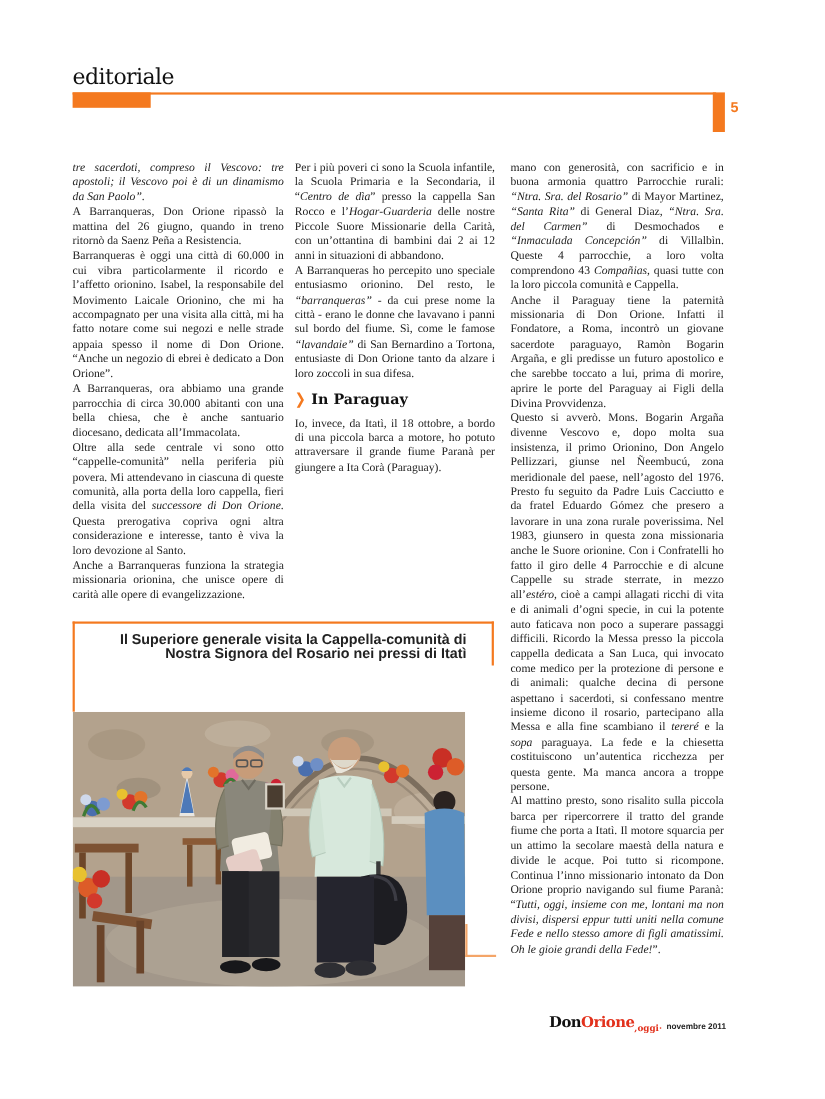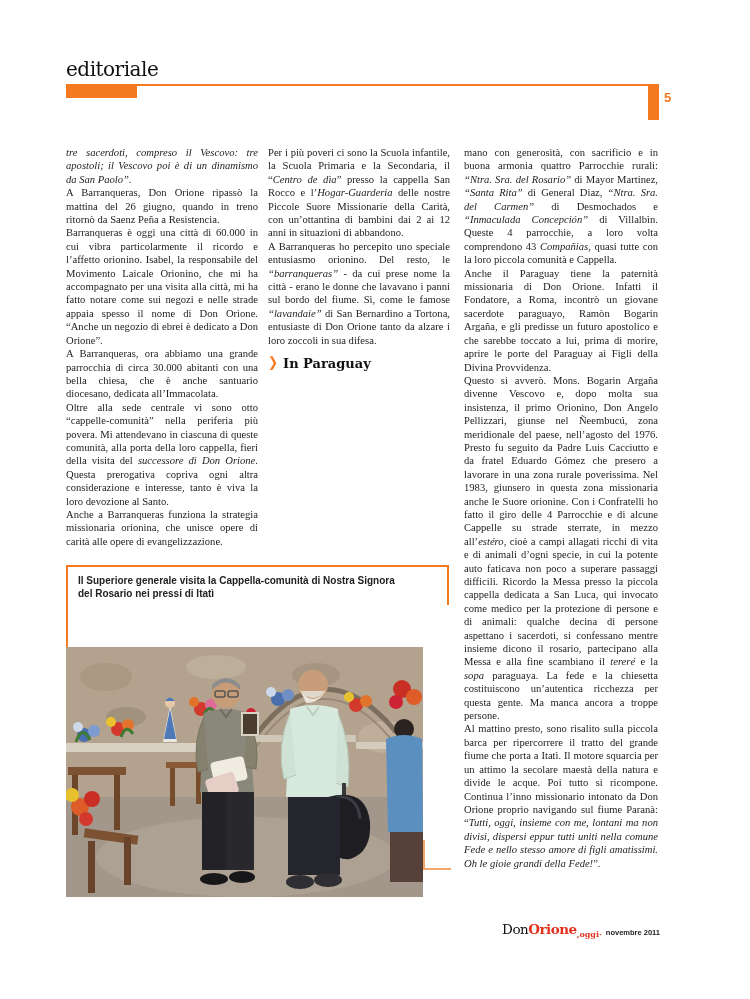--- a/index.html
+++ b/index.html
@@ -35,36 +35,36 @@
   .col-heading .arrow{
     color:#f4791f;font-family:"DejaVu Sans",sans-serif;font-size:12px;font-weight:bold;
     transform:scaleY(1.15);display:inline-block;
   }
   
   .caption-box{position:absolute;left:66px;top:565px;width:383px;height:82px;}
   .cap-border-top{position:absolute;left:0;top:0;width:383px;height:2px;background:#f4791f;}
   .cap-border-left{position:absolute;left:0;top:0;width:2px;height:82px;background:#f4791f;}
   .cap-border-right{position:absolute;right:0;top:0;width:2px;height:40px;background:#f4791f;}
   .caption-text{
-    position:absolute;left:12px;top:10px;width:330px;
-    font-family:"Liberation Sans",sans-serif;font-weight:bold;font-size:10px;line-height:12.5px;
-    color:#222;text-align:left;
+    position:absolute;left:28px;top:10px;width:330px;
+    font-family:"Liberation Sans",sans-serif;font-weight:bold;font-size:13px;line-height:12.5px;
+    color:#222;text-align:right;
   }
   
   .photo{position:absolute;left:66px;top:647px;width:357px;height:250px;overflow:hidden;}
   .photo svg{display:block;}
   
   .bracket-v{position:absolute;left:423px;top:840px;width:2px;height:30px;background:#f4a568;}
   .bracket-h{position:absolute;left:423px;top:868px;width:28px;height:2px;background:#f4a568;}
   
   .footer{
     position:absolute;top:919px;right:90px;white-space:nowrap;
     font-family:"DejaVu Serif",serif;
   }
-  .brand-don{font-weight:normal;font-size:13.5px;color:#111;letter-spacing:-0.5px;}
+  .brand-don{font-weight:bold;font-size:13.5px;color:#111;letter-spacing:-0.5px;}
   .brand-orione{font-weight:bold;font-size:13.5px;color:#e2311c;letter-spacing:-0.5px;}
   .brand-oggi{font-size:8px;color:#e2311c;font-weight:bold;vertical-align:-3px;}
   .issue-date{font-family:"Liberation Sans",sans-serif;font-size:7.5px;font-weight:bold;color:#222;margin-left:4px;vertical-align:-1px;}
 </style>
 </head>
 <body>
 
 <div id="page">
 
   <div class="masthead-title">editoriale</div>
@@ -81,20 +81,21 @@
       <p><span>Oltre alla sede centrale vi sono otto “cappelle-comunità” nella periferia più povera. Mi attendevano in ciascuna di queste comunità, alla porta della loro cappella, fieri della visita del </span><em>successore di Don Orione</em><span>. Questa prerogativa copriva ogni altra considerazione e interesse, tanto è viva la loro devozione al Santo.</span></p>
       <p><span>Anche a Barranqueras funziona la strategia missionaria orionina, che unisce opere di carità alle opere di evangelizzazione.</span></p>
     </div>
   <div class="col" id="col2">
       <p><span>Per i più poveri ci sono la Scuola infantile, la Scuola Primaria e la Secondaria, il “</span><em>Centro de dìa</em><span>” presso la cappella San Rocco e l’</span><em>Hogar-Guarderia</em><span> delle nostre Piccole Suore Missionarie della Carità, con un’ottantina di bambini dai 2 ai 12 anni in situazioni di abbandono.</span></p>
       <p><span>A Barranqueras ho percepito uno speciale entusiasmo orionino. Del resto, le </span><em>“barranqueras”</em><span> - da cui prese nome la città - erano le donne che lavavano i panni sul bordo del fiume. Sì, come le famose </span><em>“lavandaie”</em><span> di San Bernardino a Tortona, entusiaste di Don Orione tanto da alzare i loro zoccoli in sua difesa.</span></p>
       <div class="col-heading">
         <span class="arrow">❯</span>
         <span>In Paraguay</span>
       </div>
+      <p><span>Io, invece, da Itatì,  il 18 ottobre, a bordo di una piccola barca a motore, ho potuto attraversare il grande fiume Paranà per giungere a Ita Corà (Paraguay).</span></p>
     </div>
   <div class="col" id="col3">
       <p><span>mano con generosità, con sacrificio e in buona armonia quattro Parrocchie rurali: </span><em>“Ntra. Sra. del Rosario”</em><span> di Mayor Martinez, </span><em>“Santa Rita”</em><span> di General Diaz, </span><em>“Ntra. Sra. del Carmen”</em><span> di Desmochados e </span><em>“Inmaculada Concepción”</em><span> di Villalbìn. Queste 4 parrocchie, a loro volta comprendono 43 </span><em>Compañias</em><span>, quasi tutte con la loro piccola comunità e Cappella.</span></p>
       <p><span>Anche il Paraguay tiene la paternità missionaria di Don Orione. Infatti il Fondatore, a Roma, incontrò un giovane sacerdote paraguayo, Ramòn Bogarin Argaña, e gli predisse un futuro apostolico e che sarebbe toccato a lui, prima di morire, aprire le porte del Paraguay ai Figli della Divina Provvidenza.</span></p>
       <p><span>Questo si avverò. Mons. Bogarin Argaña divenne Vescovo e, dopo molta sua insistenza, il primo Orionino, Don Angelo Pellizzari, giunse nel Ñeembucú, zona meridionale del paese, nell’agosto del 1976. Presto fu seguito da Padre Luis Cacciutto e da fratel Eduardo Gómez che presero a lavorare in una zona rurale poverissima. Nel 1983, giunsero in questa zona missionaria anche le Suore orionine. Con i Confratelli ho fatto il giro delle 4 Parrocchie e di alcune Cappelle su strade sterrate, in mezzo all’</span><em>estéro</em><span>, cioè a campi allagati ricchi di vita e di animali d’ogni specie, in cui la potente auto faticava non poco a superare passaggi difficili.  Ricordo la Messa presso la piccola cappella dedicata a San Luca, qui invocato come medico per la protezione di persone e di animali: qualche decina di persone aspettano i sacerdoti, si confessano mentre insieme dicono il rosario, partecipano alla Messa e alla fine scambiano il </span><em>tereré</em><span> e la </span><em>sopa</em><span> paraguaya. La fede e la chiesetta costituiscono un’autentica ricchezza per questa gente. Ma manca ancora a troppe persone.</span></p>
       <p><span>Al mattino presto, sono risalito sulla piccola barca per ripercorrere il tratto del grande fiume che porta a Itatì. Il motore squarcia per un attimo la secolare maestà della natura e divide le acque. Poi tutto si ricompone. Continua l’inno missionario intonato da Don Orione proprio navigando sul fiume Paranà: “</span><em>Tutti, oggi, insieme con me, lontani ma non divisi, dispersi eppur tutti uniti nella comune Fede e nello stesso amore di figli amatissimi. Oh le gioie grandi della Fede!</em><span>”.</span></p>
     </div>
 
   <div class="caption-box">
     <div class="cap-border-top"></div>

